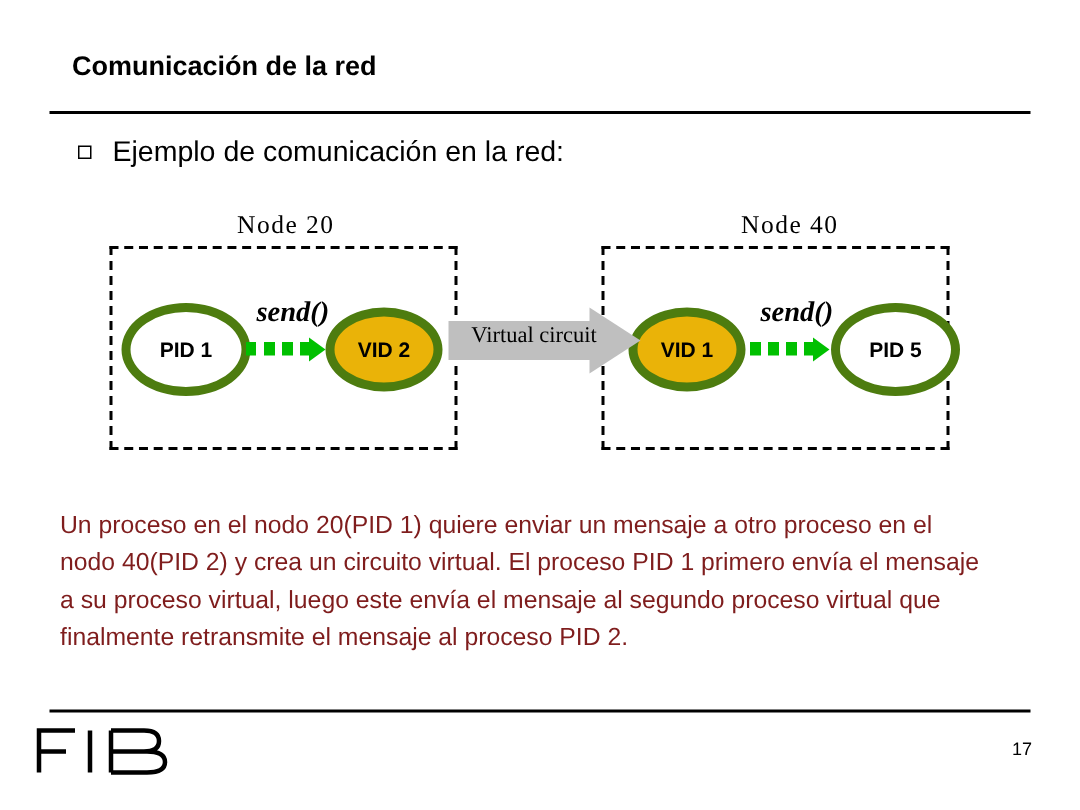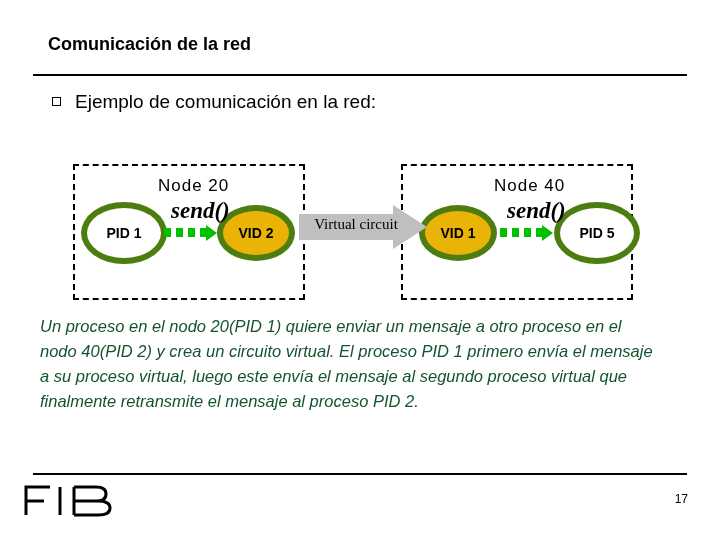--- a/index.html
+++ b/index.html
@@ -60,25 +60,24 @@
   
   .diagram {
     position: absolute;
     left: 33px;
     top: 136px;
     width: 654px;
     height: 176px;
   }
   .node-label {
     position: absolute;
-    font-family: Liberation Sans, sans-serif;
+    font-family: Liberation Serif, serif;
     font-size: 17px;
     color: #000000;
     letter-spacing: 1px;
-    margin-top: 36px;
   }
   .node-label.n20 { left: 125px; top: 4px; }
   .node-label.n40 { left: 461px; top: 4px; text-align: center; }
 
   .dashed-box {
     position: absolute;
     top: 28px;
     height: 136px;
     border: 2px dashed #000000;
     box-sizing: border-box;
@@ -111,21 +110,21 @@
   }
   .ellipse.pid1  { left: 48px;  top: 66px; }
   .ellipse.vid2  { left: 184px; top: 69px; }
   .ellipse.vid1  { left: 386px; top: 69px; }
   .ellipse.pid2  { left: 521px; top: 66px; }
 
   .send-label {
     position: absolute;
     font-family: "Liberation Serif", serif;
     font-style: italic;
-    font-size: 23px;
+    font-size: 19px;
     font-weight: bold;
     color: #000000;
   }
   .send-label.s1 { left: 138px; top: 62px; }
   .send-label.s2 { left: 474px; top: 62px; }
 
   
   .green-arrow {
     position: absolute;
     top: 90px;
@@ -178,26 +177,25 @@
     font-family: "Liberation Serif", serif;
     font-size: 15px;
     color: #000000;
     white-space: nowrap;
   }
 
   
   .paragraph {
     position: absolute;
     left: 40px;
-    top: 314px;
+    top: 338px;
     width: 620px;
     font-size: 16.5px;
     line-height: 25px;
-    color: #14532d;
-    font-style: italic;
+    color: #7f1d1d;
   }
 
   
   .footer-rule {
     position: absolute;
     left: 33px;
     top: 473px;
     width: 654px;
     height: 2px;
     background: #000000;

